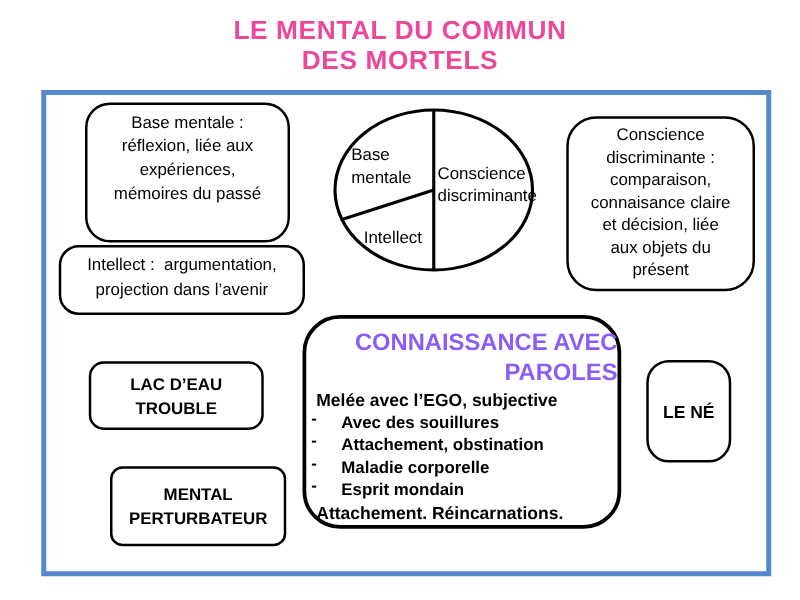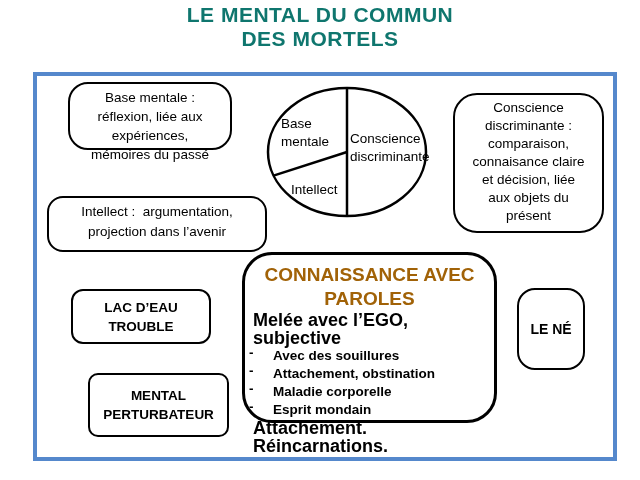--- a/index.html
+++ b/index.html
@@ -2,53 +2,53 @@
 <html><head>
 <meta charset="utf-8">
 <style>
   html, body { margin: 0; padding: 0; background: #ffffff; }
   .page {
     position: relative; width: 640px; height: 480px; background: #ffffff;
     font-family: "Liberation Sans", "DejaVu Sans", sans-serif; color: #000;
     overflow: hidden;
   }
   .title {
-    position: absolute; left: 0; top: 3px; width: 100%;
-    text-align: center; color: #0f766e; font-weight: bold;
+    position: absolute; left: 0; top: 13px; width: 100%;
+    text-align: center; color: #ec4899; font-weight: bold;
     font-size: 21px; line-height: 24px; letter-spacing: 0.5px;
   }
   .frame {
     position: absolute; left: 33px; top: 72px; width: 584px; height: 389px;
     border: 4px solid #5588CC; box-sizing: border-box; background: #ffffff;
   }
   .box {
     position: absolute; background: #ffffff; border: 2.5px solid #000000;
     box-sizing: border-box; text-align: center; font-size: 13.5px;
     line-height: 19px;
   }
   .bl { white-space: pre-wrap; }
   .bold { font-weight: bold; }
   .flexc { display: flex; flex-direction: column; justify-content: center; }
 
-  #b-base       { left: 68px;  top: 82px;  width: 164px; height: 68px;  border-radius: 20px; padding-top: 4px; }
+  #b-base       { left: 68px;  top: 82px;  width: 164px; height: 112px;  border-radius: 20px; padding-top: 4px; }
   #b-conscience { left: 453px; top: 93px;  width: 151px; height: 140px; border-radius: 24px; line-height: 18px; padding-top: 4px; }
-  #b-intellect  { left: 47px;  top: 196px; width: 220px; height: 56px;  border-radius: 16px; line-height: 20px; padding-top: 4px; }
+  #b-intellect  { left: 47px;  top: 196px; width: 197px; height: 56px;  border-radius: 16px; line-height: 20px; padding-top: 4px; }
   #b-lac        { left: 71px;  top: 289px; width: 140px; height: 55px;  border-radius: 12px; }
   #b-mental     { left: 88px;  top: 373px; width: 141px; height: 64px;  border-radius: 10px; }
   #b-lene       { left: 517px; top: 288px; width: 68px;  height: 82px;  border-radius: 18px; font-size: 14px; }
   #b-conn       { left: 242px; top: 252px; width: 255px; height: 171px; border-radius: 30px; border-width: 3px; text-align: left; }
 
   #pie { position: absolute; left: 265px; top: 82px; width: 168px; height: 140px; }
   .plabel { position: absolute; font-size: 13.5px; line-height: 18px; background: transparent; text-align: center; }
   #pl-base       { left: 281px; top: 115px; width: 62px; text-align: left; }
   #pl-conscience { left: 350px; top: 130px; text-align: left; }
   #pl-intellect  { left: 291px; top: 181px; }
 
-  .kb-title { color: #a16207; text-align: center; font-size: 19px; line-height: 24px; margin-top: 8px; font-weight: bold; }
-  .kb-intro, .kb-outro { font-size: 18px; line-height: 18px; margin-left: 8px; font-weight: bold; white-space: pre-wrap; }
+  .kb-title { color: #8b5cf6; text-align: right; font-size: 19px; line-height: 24px; margin-top: 8px; font-weight: bold; }
+  .kb-intro, .kb-outro { font-size: 14px; line-height: 18px; margin-left: 8px; font-weight: bold; white-space: pre-wrap; }
   .kb-row  { display: flex; font-size: 13.5px; line-height: 18px; font-weight: bold; }
   .kb-dash { width: 24px; flex: none; padding-left: 4px; position: relative; top: -3px; }
 </style>
 </head>
 <body>
 
 <div class="page">
 
   <div class="title">
     <div class="bl">LE MENTAL DU COMMUN</div>

